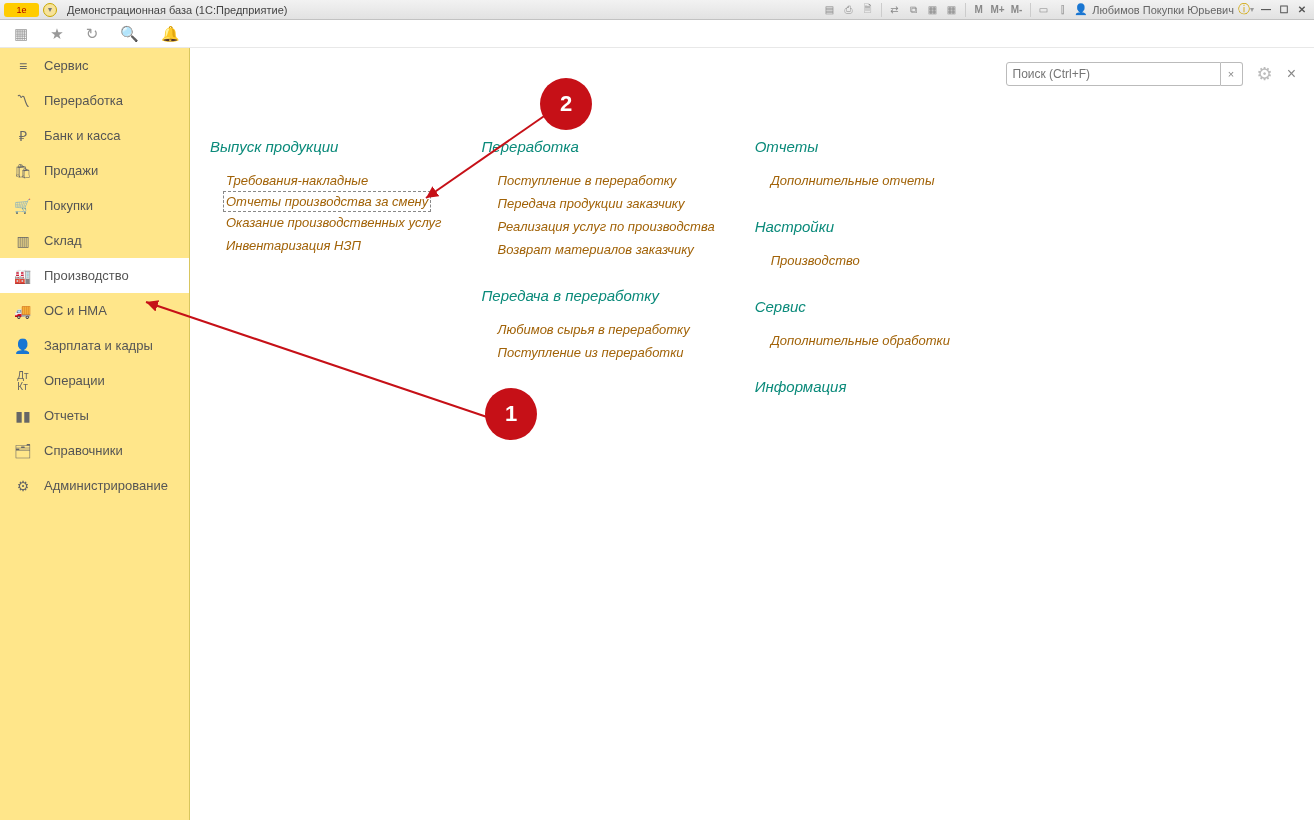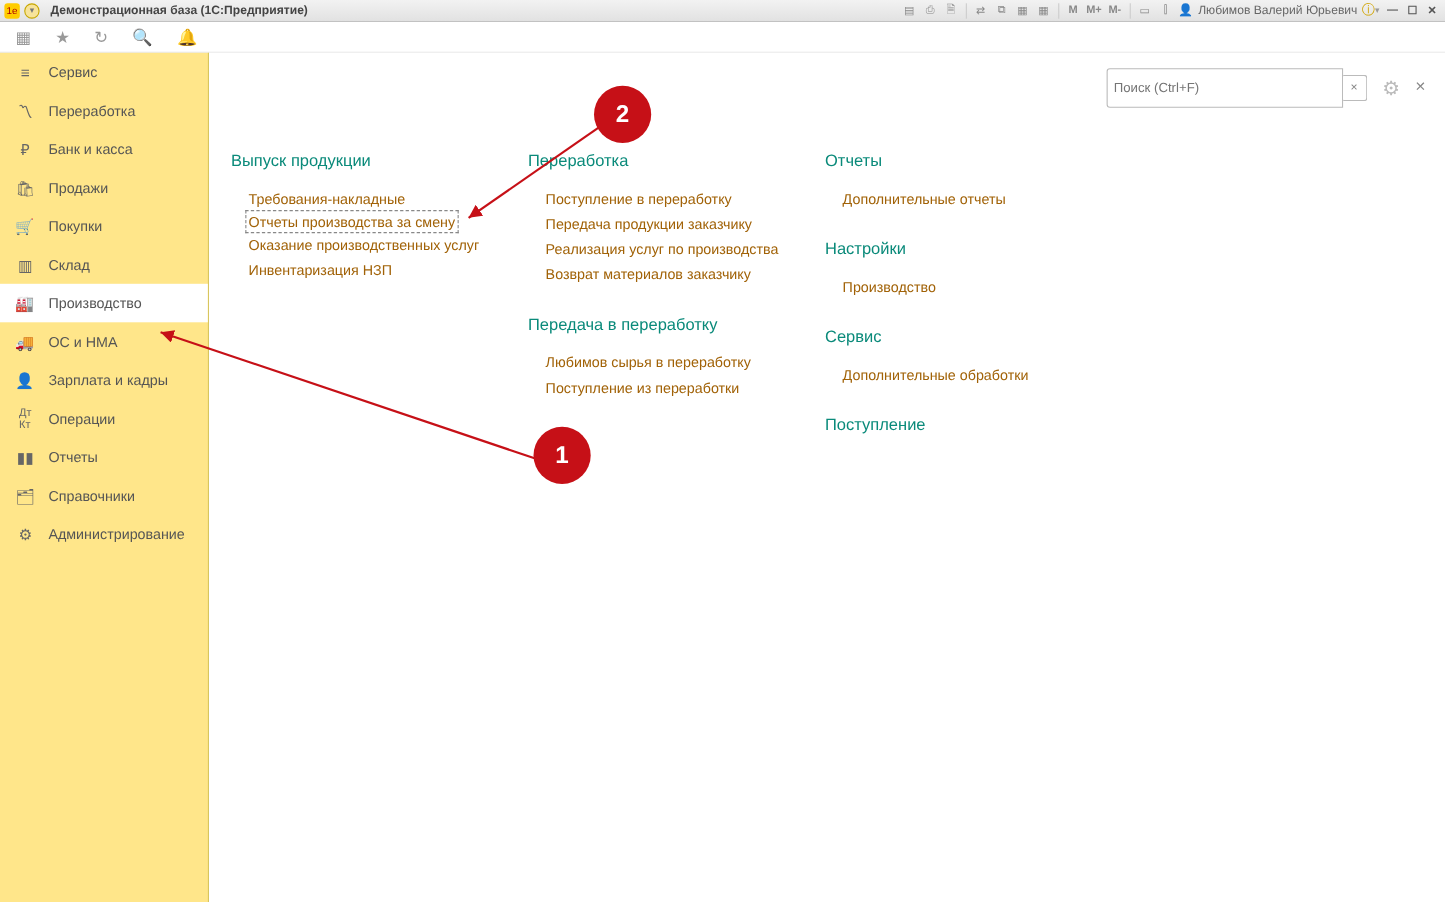--- a/index.html
+++ b/index.html
@@ -1,20 +1,20 @@
 <!DOCTYPE html>
 <html><head>
 <meta charset="utf-8">
 <style>
   * { box-sizing: border-box; margin: 0; padding: 0; }
   body { font-family: Arial, sans-serif; font-size: 13px; color: #333; width:1314px; height:820px; overflow:hidden; background:#fff;}
   
   .titlebar { height:20px; background: linear-gradient(to bottom,#f2f2f2,#e2e2e2); border-bottom:1px solid #c2c2c2; display:flex; align-items:center; padding:0 4px; font-size:11px; color:#444; white-space:nowrap;}
   .titlebar .left { display:flex; align-items:center; gap:4px;}
-  .titlebar .logo { width:14px; height:14px; background:#ffcc00; border-radius:3px; font-size:9px; font-weight:normal; color:#a00; display:flex; align-items:center; justify-content:center;}
+  .titlebar .logo { width:35px; height:14px; background:#ffcc00; border-radius:3px; font-size:9px; font-weight:normal; color:#a00; display:flex; align-items:center; justify-content:center;}
   .titlebar .dd { width:14px; height:14px; border-radius:7px; background:#f7e39a; border:1px solid #c7a700; display:flex; align-items:center; justify-content:center; font-size:8px; color:#777;}
   .titlebar .spacer { flex:1;}
   .titlebar .tbicons { display:flex; align-items:center; gap:3px;}
   .titlebar .tbicons span, .titlebar .wincontrols span { width:16px; height:16px; display:inline-flex; align-items:center; justify-content:center; color:#888; font-size:10px; cursor:pointer;}
   .titlebar .tbicons .sep { width:1px; height:14px; background:#ccc; margin:0 2px;}
   .titlebar .user { display:flex; align-items:center; gap:4px; color:#666; font-size:11px; padding:0 4px;}
   .titlebar .user .uicon{ color:#aaa; font-size:11px;}
   .titlebar .wincontrols { display:flex; align-items:center; gap:2px; margin-left:4px;}
   .titlebar .wincontrols span { font-weight:bold; color:#555;}
   .tbtn-m { font-weight:bold; color:#b39b00; font-size:10px;}
@@ -24,44 +24,44 @@
 
   .body { display:flex; height:calc(820px - 48px);}
   .sidebar { width:190px; background:#ffe68a; border-right:1px solid #d8c65e; overflow:hidden;}
   .sidebar .item { display:flex; align-items:center; gap:12px; height:35px; padding:0 14px; color:#555; cursor:pointer; font-size:13px;}
   .sidebar .item.active { background:#fff;}
   .sidebar .item .sicon { width:18px; display:inline-flex; align-items:center; justify-content:center; color:#666; font-size:14px;}
 
   .content { flex:1; position:relative; background:#fff;}
   .content .toprow { position:absolute; top:14px; right:18px; display:flex; align-items:center; gap:8px;}
   .search { display:flex; align-items:center;}
-  .search input { width:215px; height:36px; padding:0 6px; border:1px solid #bbb; border-radius:3px 0 0 3px; font-size:12px; color:#a21caf; outline:none;}
+  .search input { width:215px; height:24px; padding:0 6px; border:1px solid #bbb; border-radius:3px 0 0 3px; font-size:12px; color:#a21caf; outline:none;}
   .search .clear { width:22px; height:24px; border:1px solid #bbb; border-left:none; border-radius:0 3px 3px 0; background:#fff; display:flex; align-items:center; justify-content:center; font-size:11px; color:#888; cursor:pointer;}
   .gear { color:#bbb; font-size:18px; cursor:pointer; margin-left:6px;}
   .closex { color:#888; font-size:16px; cursor:pointer; margin-left:6px;}
 
   .columns { position:absolute; top:90px; left:20px; display:flex; gap:40px;}
   .col { min-width:230px;}
   .grouptitle { color:#0a8a7a; font-size:15px; margin-bottom:14px;}
   .link { color:#a16207; font-size:13px; padding:4px 0 4px 16px; display:block; cursor:pointer; white-space:nowrap;}
   .link.boxed { outline:1px dashed #888; padding:2px 2px; margin-left:14px; display:inline-block;}
-  .colblock { margin-bottom:26px;}
+  .colblock { margin-bottom:26px;font-style:italic;}
 
   
   .badge { position:absolute; width:52px; height:52px; border-radius:26px; background:#c61017; color:#fff; display:flex; align-items:center; justify-content:center; font-size:22px; font-weight:bold; z-index:10;}
   .arrow { position:absolute; z-index:9; pointer-events:none;}
 </style>
 </head>
 <body>
 
 <div class="titlebar">
   <div class="left">
     <span class="logo">1e</span>
     <span class="dd">▾</span>
-    <span style="margin-left:6px;font-weight:bold;">Демонстрационная база  (1С:Предприятие)</span>
+    <span style="margin-left:6px;">Демонстрационная база  (1С:Предприятие)</span>
   </div>
   <div class="spacer"></div>
   <div class="tbicons">
     <span>▤</span>
     <span>⎙</span>
     <span>🗎</span>
     <span class="sep"></span>
     <span>⇄</span>
     <span>⧉</span>
     <span>▦</span>
@@ -69,21 +69,21 @@
     <span class="sep"></span>
     <span class="tbtn-m">M</span>
     <span class="tbtn-m">M+</span>
     <span class="tbtn-m">M-</span>
     <span class="sep"></span>
     <span>▭</span>
     <span>⫿</span>
   </div>
   <div class="user">
     <span class="uicon">👤</span>
-    <span>Любимов Валерий Юрьевич</span>
+    <span>Любимов Покупки Юрьевич</span>
   </div>
   <span style="color:#d0a400;font-size:12px;">ⓘ</span>
   <span style="color:#999;font-size:8px;">▾</span>
   <div class="wincontrols">
     <span>—</span>
     <span>☐</span>
     <span>✕</span>
   </div>
 </div>
 
@@ -196,21 +196,21 @@
         </div>
         <div class="colblock">
           <div class="grouptitle">Настройки</div>
           <span class="link">Производство</span>
         </div>
         <div class="colblock">
           <div class="grouptitle">Сервис</div>
           <span class="link">Дополнительные обработки</span>
         </div>
         <div class="colblock">
-          <div class="grouptitle">Поступление</div>
+          <div class="grouptitle">Информация</div>
         </div>
       </div>
     </div>
 
     <div class="badge" style="left:295px; top:340px;">1</div>
     <div class="badge" style="left:350px; top:30px;">2</div>
 
     <svg class="arrow" style="left:-50px; top:250px;" width="360" height="140">
       <defs>
           <marker id="ah1" markerWidth="8" markerHeight="8" refX="6" refY="3" orient="auto">

